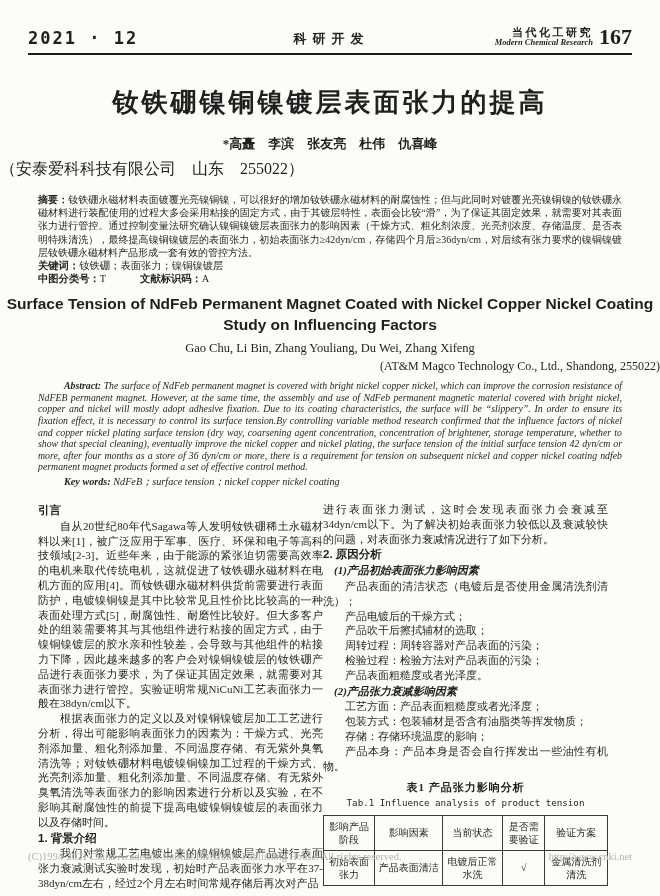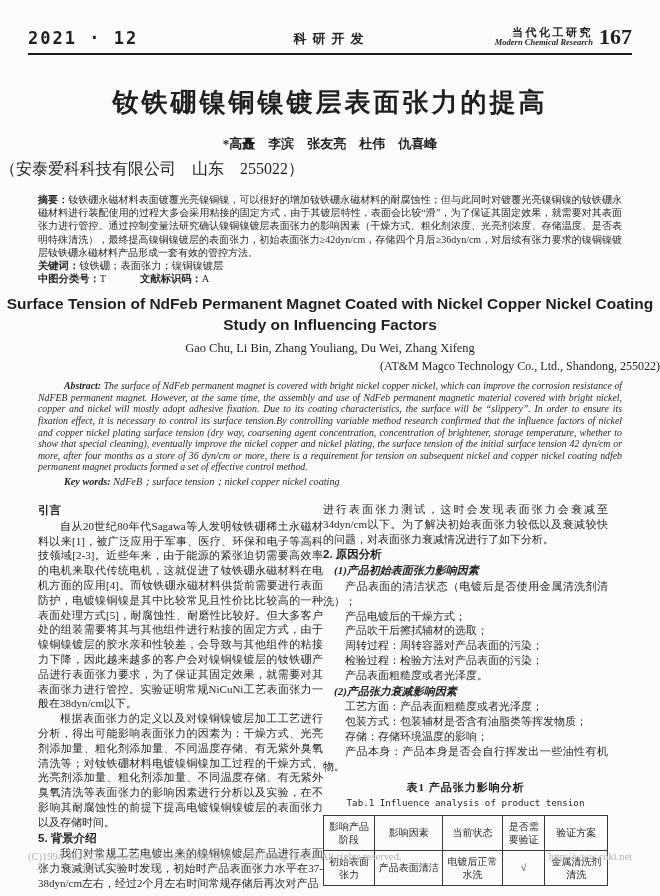--- a/index.html
+++ b/index.html
@@ -98,21 +98,21 @@
 
   <div class="abs-en"><span class="lbl">Abstract:</span> <span>The surface of NdFeb permanent magnet is covered with bright nickel copper nickel, which can improve the corrosion resistance of NdFEB permanent magnet. However, at the same time, the assembly and use of NdFeb permanent magnetic material covered with bright nickel, copper and nickel will mostly adopt adhesive fixation. Due to its coating characteristics, the surface will be “slippery”. In order to ensure its fixation effect, it is necessary to control its surface tension.By controlling variable method research confirmed that the influence factors of nickel and copper nickel plating surface tension (dry way, coarsening agent concentration, concentration of brightener, storage temperature, whether to show that special cleaning), eventually improve the nickel copper and nickel plating, the surface tension of the initial surface tension 42 dyn/cm or more, after four months as a store of 36 dyn/cm or more, there is a requirement for tension on subsequent nickel and copper nickel coating ndfeb permanent magnet products formed a set of effective control method.</span></div>
   <div class="kw-en"><span class="lbl">Key words:</span> <span>NdFeB；surface tension；nickel copper nickel coating</span></div>
 
   <div class="columns">
 
     <div class="col">
       <div class="heading">引言</div>
       <p>自从20世纪80年代Sagawa等人发明钕铁硼稀土永磁材料以来[1]，被广泛应用于军事、医疗、环保和电子等高科技领域[2-3]。近些年来，由于能源的紧张迫切需要高效率的电机来取代传统电机，这就促进了钕铁硼永磁材料在电机方面的应用[4]。而钕铁硼永磁材料供货前需要进行表面防护，电镀镍铜镍是其中比较常见且性价比比较高的一种表面处理方式[5]，耐腐蚀性、耐磨性比较好。但大多客户处的组装需要将其与其他组件进行粘接的固定方式，由于镍铜镍镀层的胶水亲和性较差，会导致与其他组件的粘接力下降，因此越来越多的客户会对镍铜镍镀层的钕铁硼产品进行表面张力要求，为了保证其固定效果，就需要对其表面张力进行管控。实验证明常规NiCuNi工艺表面张力一般在38dyn/cm以下。</p>
       <p>根据表面张力的定义以及对镍铜镍镀层加工工艺进行分析，得出可能影响表面张力的因素为：干燥方式、光亮剂添加量、粗化剂添加量、不同温度存储、有无紫外臭氧清洗等；对钕铁硼材料电镀镍铜镍加工过程的干燥方式、光亮剂添加量、粗化剂添加量、不同温度存储、有无紫外臭氧清洗等表面张力的影响因素进行分析以及实验，在不影响其耐腐蚀性的前提下提高电镀镍铜镍镀层的表面张力以及存储时间。</p>
-      <div class="heading">5. 背景介绍</div>
+      <div class="heading">1. 背景介绍</div>
       <p>我们对常规工艺电镀出来的镍铜镍镀层产品进行表面张力衰减测试实验时发现，初始时产品表面张力水平在37-38dyn/cm左右，经过2个月左右时间常规存储后再次对产品</p>
     </div>
 
     <div class="col">
       <p class="cont">进行表面张力测试，这时会发现表面张力会衰减至34dyn/cm以下。为了解决初始表面张力较低以及衰减较快的问题，对表面张力衰减情况进行了如下分析。</p>
       <div class="heading">2. 原因分析</div>
       <div class="sub">(1)产品初始表面张力影响因素</div>
       <p>产品表面的清洁状态（电镀后是否使用金属清洗剂清洗）；</p>
       <p>产品电镀后的干燥方式；</p>
       <p>产品吹干后擦拭辅材的选取；</p>

